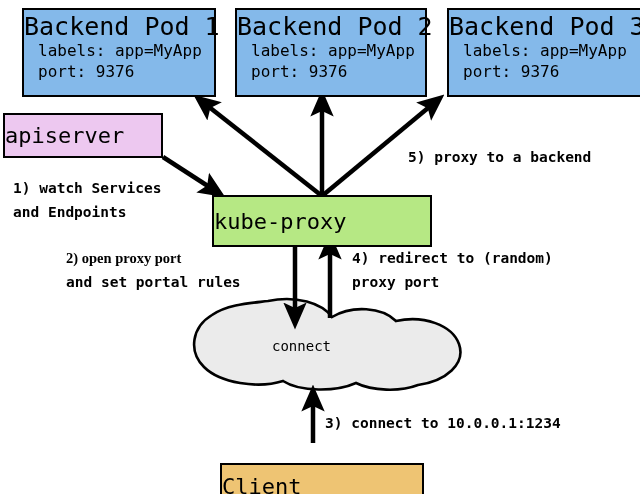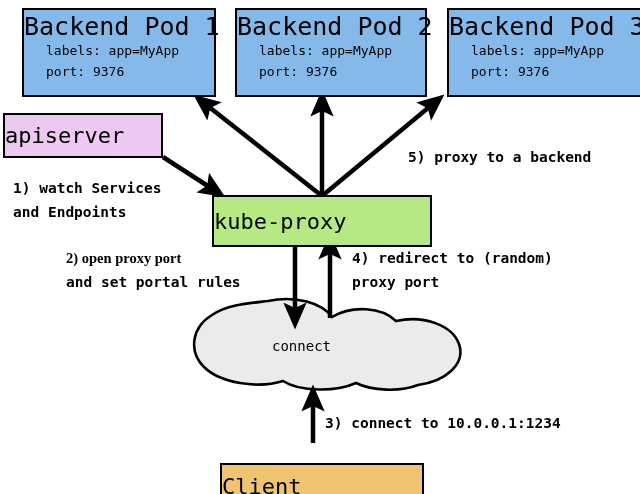--- a/index.html
+++ b/index.html
@@ -27,24 +27,24 @@
     padding: 4px 0 0 0;
   }
   .pod-title {
     font-size: 25px;
     line-height: 26px;
     text-align: center;
     color: #000000;
     white-space: nowrap;
   }
   .pod-line {
-    font-size: 13px;
+    font-size: 16px;
     line-height: 21px;
     color: #000000;
-    padding-left: 22px;
+    padding-left: 14px;
     white-space: nowrap;
   }
   .simple-label {
     display: flex;
     align-items: center;
     justify-content: flex-start;
     color: #000000;
     white-space: nowrap;
   }
   .step {

